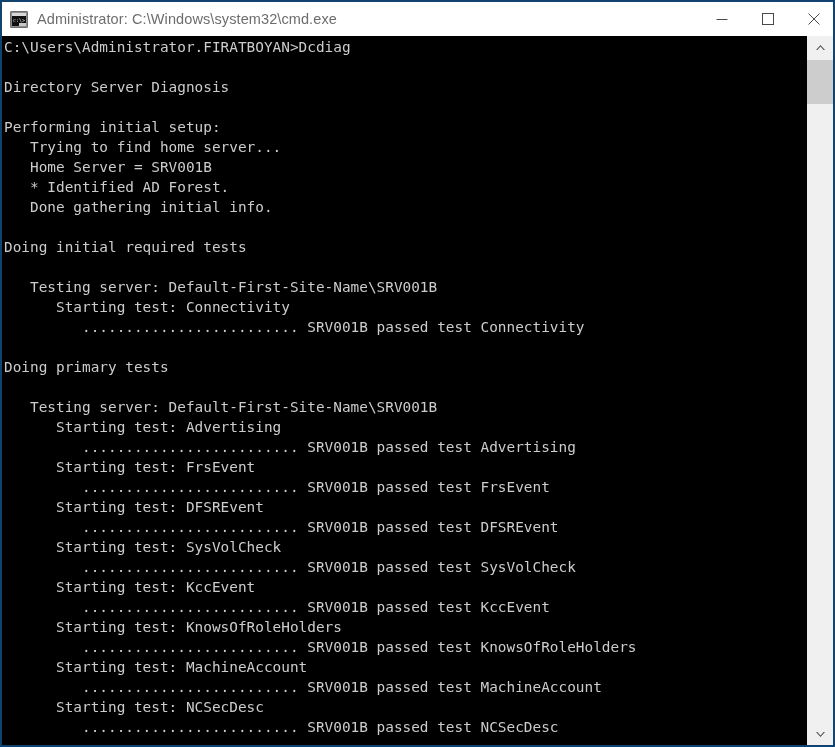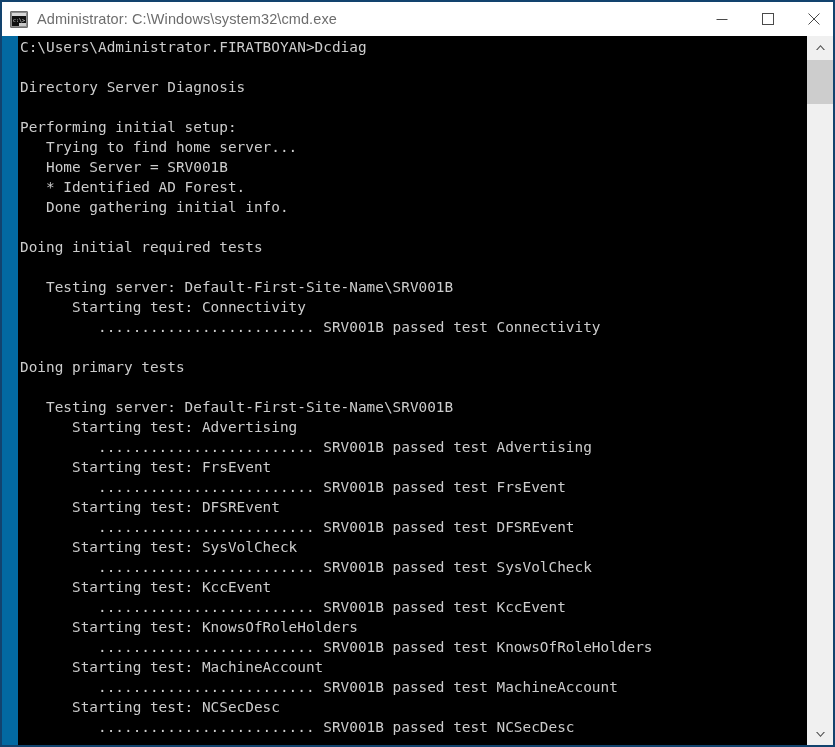--- a/index.html
+++ b/index.html
@@ -12,21 +12,21 @@
     height: 747px;
     overflow: hidden;
     font-family: "Liberation Sans", sans-serif;
   }
 
   #window {
     position: relative;
     width: 835px;
     height: 747px;
     box-sizing: border-box;
-    background: #0369a1;
+    background: #737373;
     border: 2px solid #12436e;
     border-top: none;
     overflow: hidden;
   }
 
   
   #titlebar {
     position: absolute;
     top: 0;
     left: 0;
@@ -96,21 +96,21 @@
     justify-content: center;
     position: relative;
   }
   .winbtn svg { display: block; }
   .wline { stroke: #4a4a4a; stroke-width: 1; fill: none; }
 
   
   #console {
     position: absolute;
     top: 36px;
-    left: 16px;
+    left: 0;
     width: 809px;
     height: 709px;
     background: #000000;
     overflow: hidden;
     box-sizing: border-box;
     padding-left: 2px;
   }
   #console-text {
     margin: 0;
     padding: 0;

